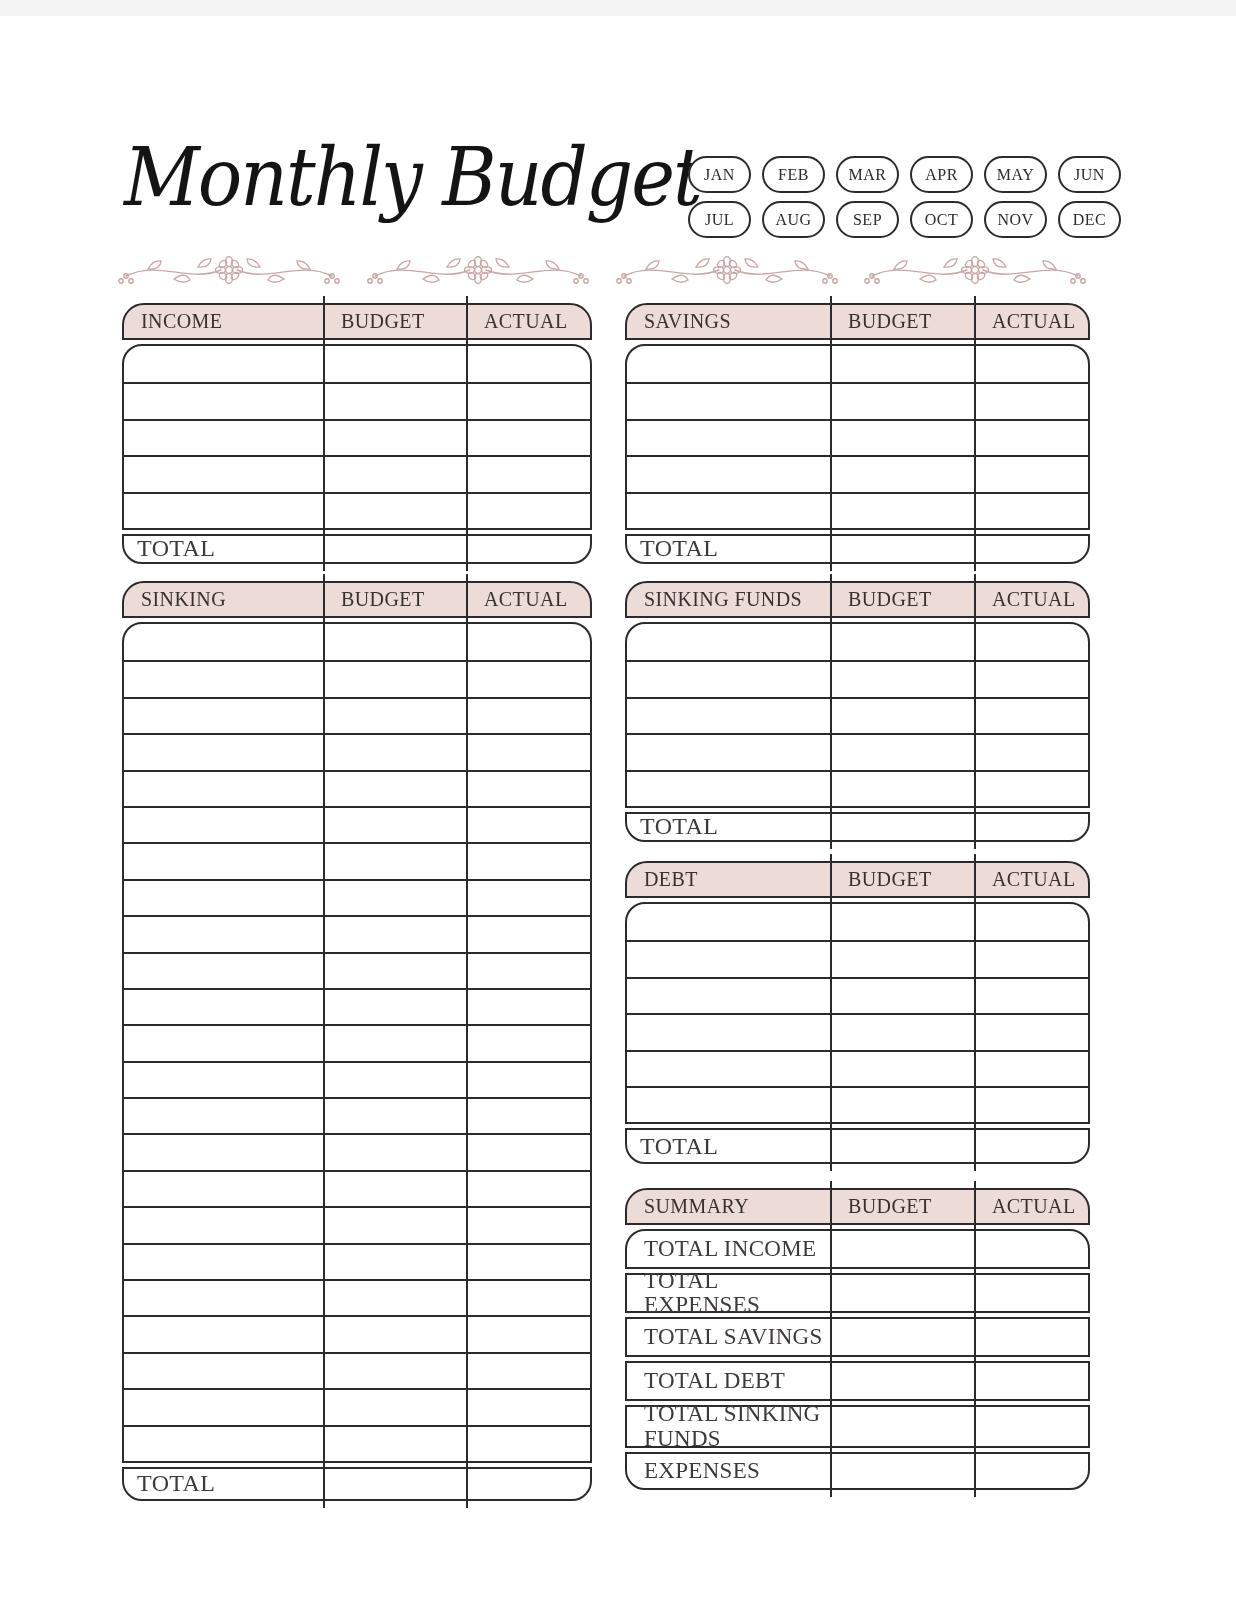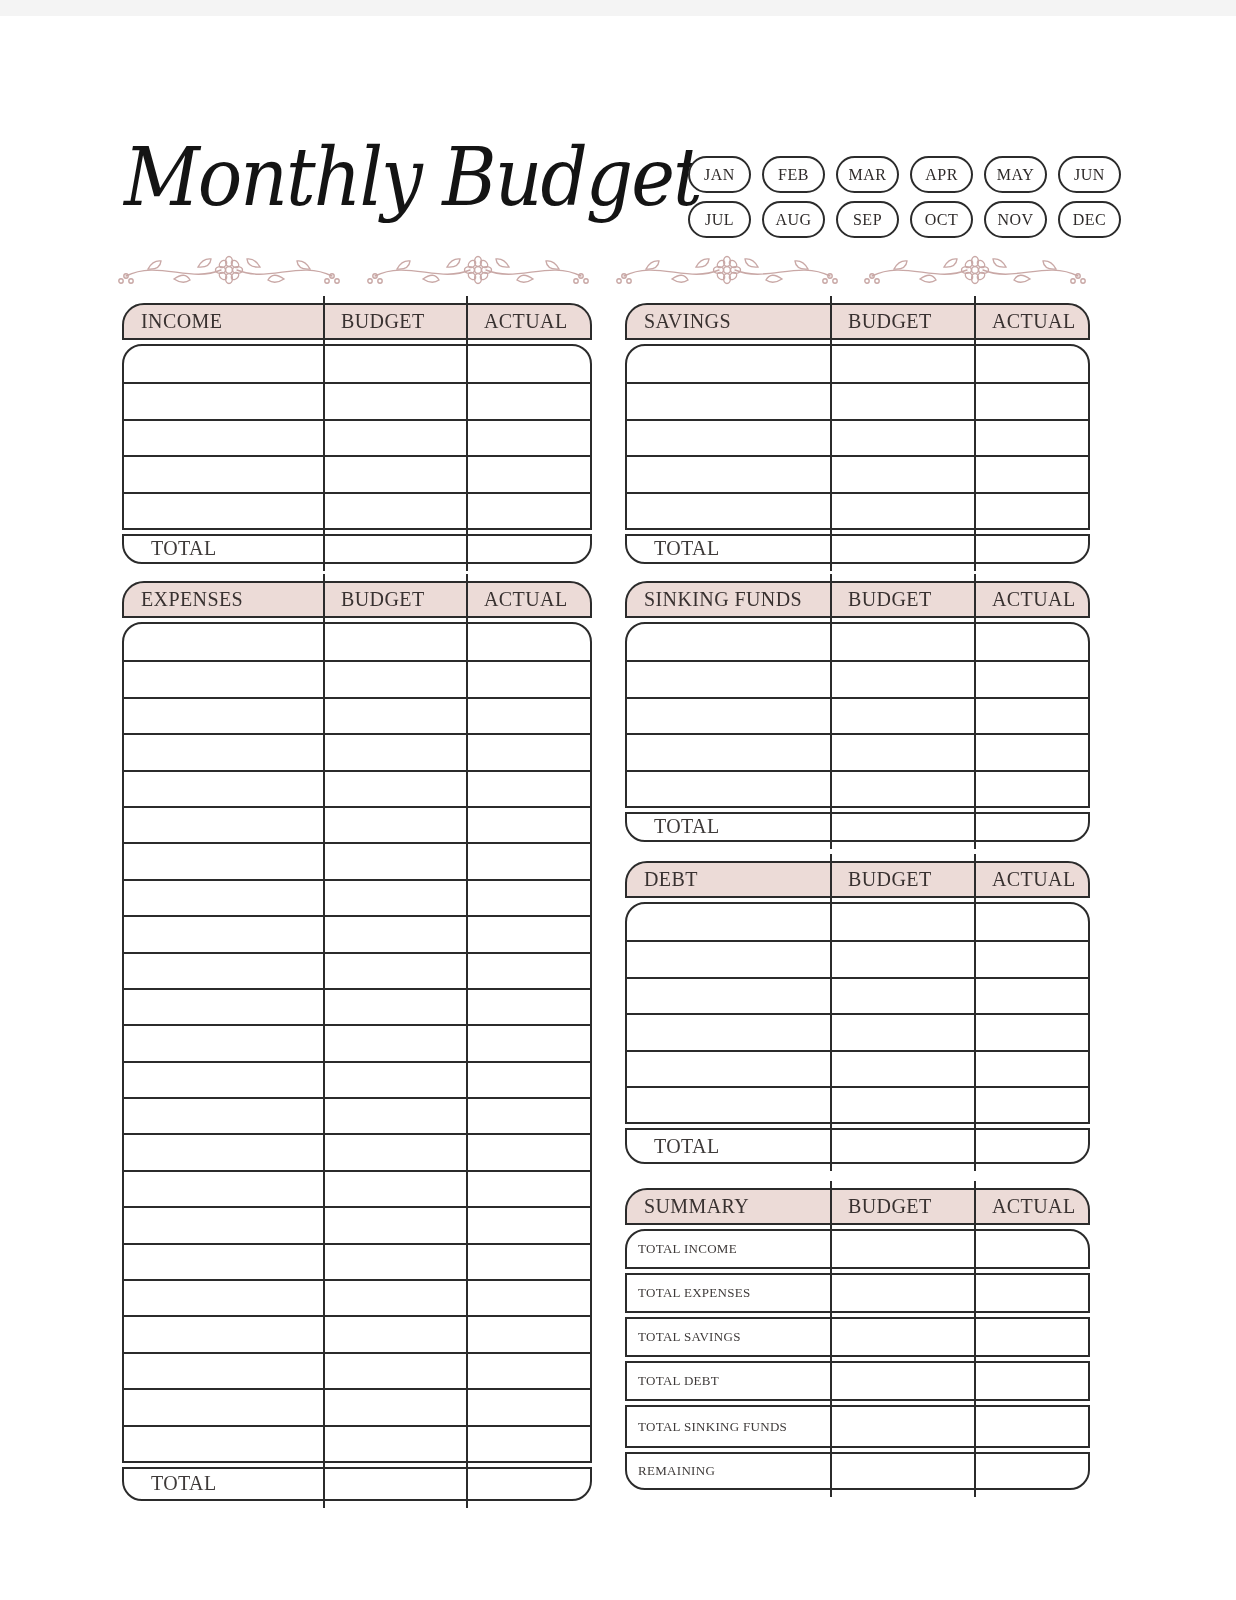--- a/index.html
+++ b/index.html
@@ -55,37 +55,37 @@
     margin-top:4px;background:#fff;
   }
   .erow{height:36.4px}
   .erow + .erow{border-top:2px solid var(--border)}
   .trow{
     margin-top:4px;height:30px;border:2px solid var(--border);
     border-radius:0 0 20px 20px;display:flex;align-items:center;background:#fff;
   }
   .t-expenses .trow{height:34px}
   .t-debt .trow{height:36px}
-  .tc{font-size:20px;letter-spacing:0.4px;padding-left:27px}
+  .tc{font-size:24px;letter-spacing:0.4px;padding-left:13px}
   
   .colset-a .c1{width:200px}.colset-a .c2{width:143px}.colset-a .c3{flex:1}
   .colset-b .c1{width:204px}.colset-b .c2{width:144px}.colset-b .c3{flex:1}
   
   .vl{position:absolute;top:-7px;bottom:-7px;width:2px;background:var(--border)}
   .colset-a .vl1{left:201px}.colset-a .vl2{left:344px}
   .colset-b .vl1{left:205px}.colset-b .vl2{left:349px}
   
   .srow{
     margin-top:4px;height:40px;border:2px solid var(--border);
     display:flex;align-items:center;background:#fff;
   }
   .srow.first{border-radius:20px 20px 0 0}
   .srow.last{border-radius:0 0 20px 20px;height:38px}
   .srow.tall{height:43px}
-  .sl{font-size:13px;letter-spacing:0.3px;padding-left:11px;line-height:1.05}
+  .sl{font-size:23px;letter-spacing:0.3px;padding-left:17px;line-height:1.05}
 </style>
 </head>
 <body>
 
 <div class="page">
 
   <div class="title">Monthly Budget</div>
 
   <div class="months">
     <div class="pill">JAN</div>
@@ -155,21 +155,21 @@
       <div class="tc c1">TOTAL</div>
       <div class="tc c2"></div>
       <div class="tc c3"></div>
     </div>
     <div class="vl vl1"></div>
     <div class="vl vl2"></div>
   </section>
 
   <section class="btable colset-a t-expenses">
     <div class="thead">
-      <div class="hc c1">EXPENSES</div>
+      <div class="hc c1">SINKING</div>
       <div class="hc c2">BUDGET</div>
       <div class="hc c3">ACTUAL</div>
     </div>
     <div class="tbody">
         <div class="erow"></div>
         <div class="erow"></div>
         <div class="erow"></div>
         <div class="erow"></div>
         <div class="erow"></div>
         <div class="erow"></div>
@@ -292,21 +292,21 @@
       <div class="sl c1">TOTAL DEBT</div>
       <div class="c2"></div>
       <div class="c3"></div>
     </div>
     <div class="srow tall">
       <div class="sl c1">TOTAL SINKING FUNDS</div>
       <div class="c2"></div>
       <div class="c3"></div>
     </div>
     <div class="srow last">
-      <div class="sl c1">REMAINING</div>
+      <div class="sl c1">EXPENSES</div>
       <div class="c2"></div>
       <div class="c3"></div>
     </div>
     <div class="vl vl1"></div>
     <div class="vl vl2"></div>
   </section>
 
 </div>
 
 </body></html>

